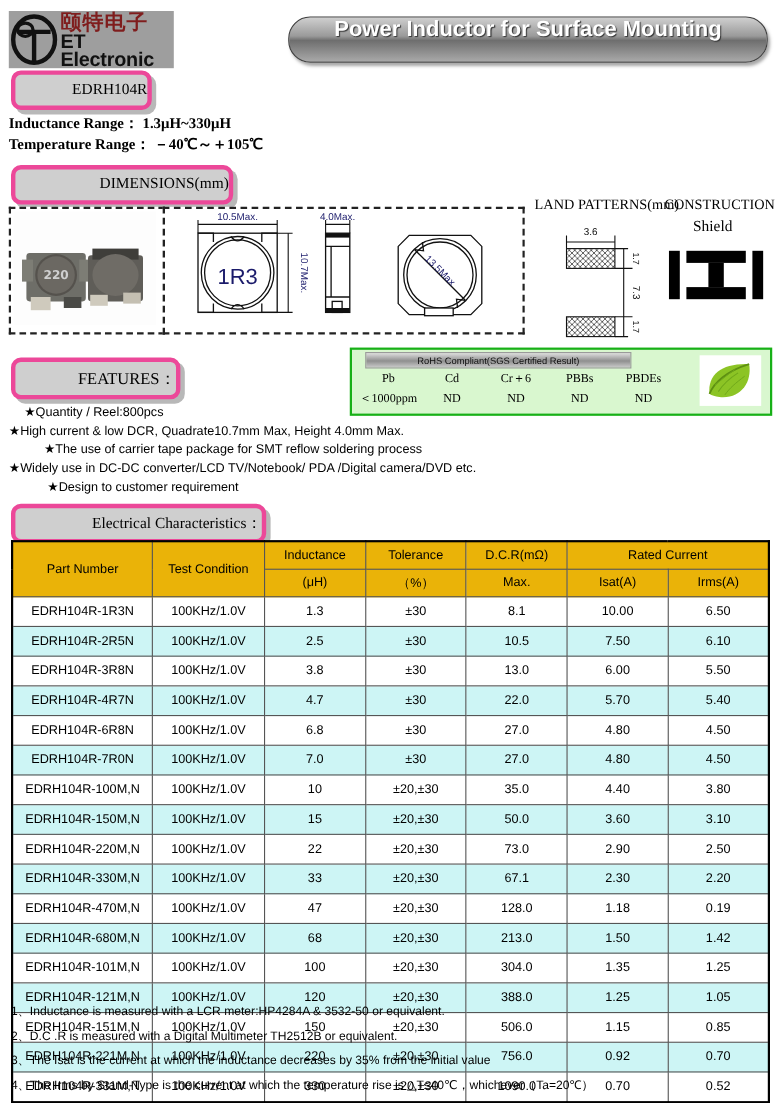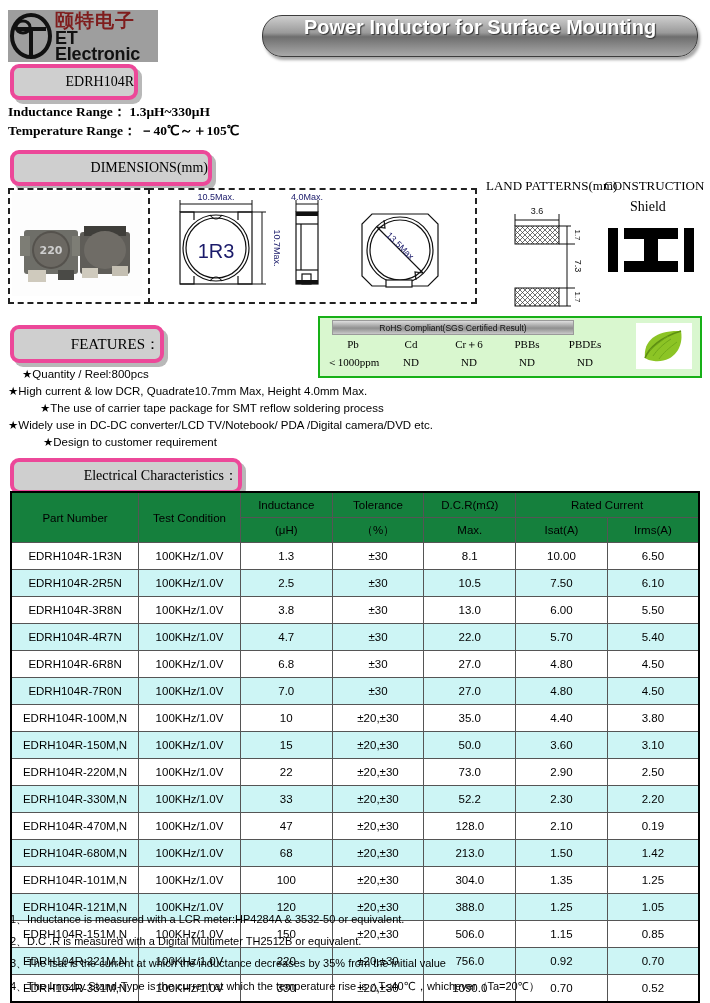--- a/index.html
+++ b/index.html
@@ -123,21 +123,21 @@
     font-family:"Liberation Sans", sans-serif;
     font-size:11.5px;
   }
   table.ec th, table.ec td{
     border:1px solid #555;
     text-align:center;
     padding:0;
     height:26px;
   }
   table.ec thead th{
-    background:#15803d;
+    background:#eab308;
     font-weight:normal;
     height:24px;
   }
   table.ec tbody tr.alt td{ background:#cdf5f5;margin-top:44px; }
   table.ec{ border:2px solid #000; }
 
   .fn{
     position:absolute;
     font-family:"Liberation Sans", sans-serif;
     font-size:11px; white-space:nowrap; color:#000;
@@ -453,31 +453,31 @@
         <td>±20,±30</td>
         <td>73.0</td>
         <td>2.90</td>
         <td>2.50</td>
       </tr>
       <tr class="alt">
         <td>EDRH104R-330M,N</td>
         <td>100KHz/1.0V</td>
         <td>33</td>
         <td>±20,±30</td>
-        <td>52.2</td>
+        <td>67.1</td>
         <td>2.30</td>
         <td>2.20</td>
       </tr>
       <tr>
         <td>EDRH104R-470M,N</td>
         <td>100KHz/1.0V</td>
         <td>47</td>
         <td>±20,±30</td>
         <td>128.0</td>
-        <td>2.10</td>
+        <td>1.18</td>
         <td>0.19</td>
       </tr>
       <tr class="alt">
         <td>EDRH104R-680M,N</td>
         <td>100KHz/1.0V</td>
         <td>68</td>
         <td>±20,±30</td>
         <td>213.0</td>
         <td>1.50</td>
         <td>1.42</td>

